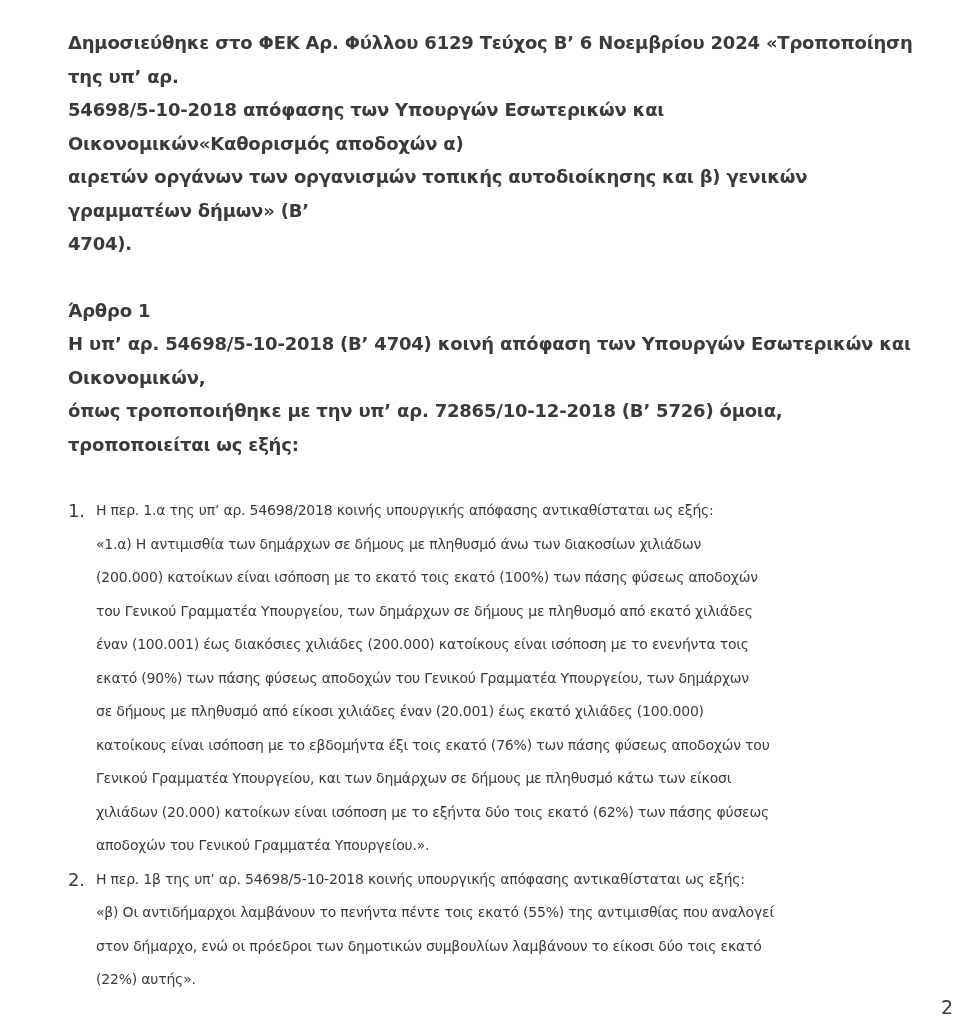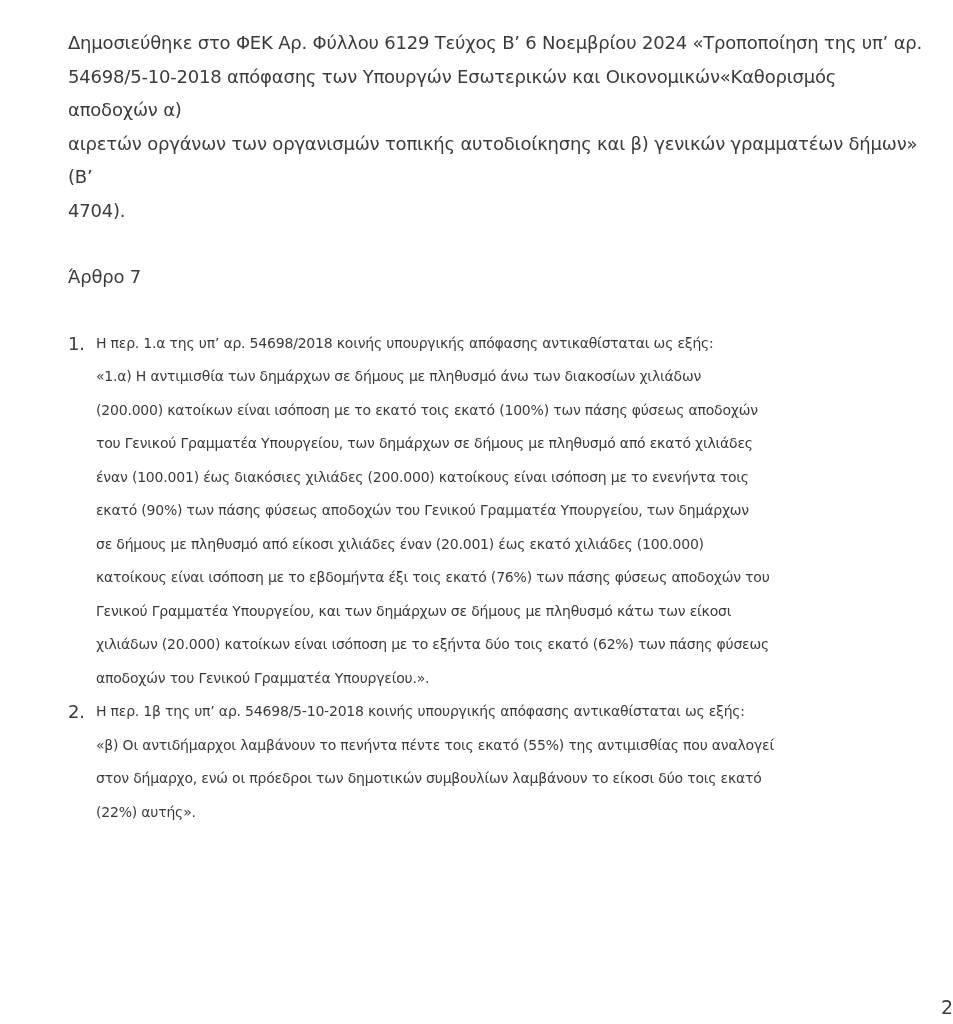--- a/index.html
+++ b/index.html
@@ -16,20 +16,21 @@
     height: 1024px;
     background: #ffffff;
     color: #3b3b3b;
     padding: 26px 26px 0 68px;
   }
   .block {
     white-space: pre-wrap;
     font-size: 18px;
     line-height: 33.5px;
     letter-spacing: -0.2px;
+    font-weight: bold;
   }
   .gap { height: 33px; }
   .list { }
   .list-item { display: flex; align-items: flex-start; }
   .list-marker {
     flex: none;
     width: 28px;
     font-size: 18px;
     line-height: 33.5px;
     letter-spacing: -0.2px;
@@ -55,22 +56,24 @@
 
 <div class="page">
 
   <div class="block">Δημοσιεύθηκε στο ΦΕΚ Αρ. Φύλλου 6129 Τεύχος Β’ 6 Νοεμβρίου 2024 «Τροποποίηση της υπ’ αρ.
 54698/5-10-2018 απόφασης των Υπουργών Εσωτερικών και Οικονομικών«Καθορισμός αποδοχών α)
 αιρετών οργάνων των οργανισμών τοπικής αυτοδιοίκησης και β) γενικών γραμματέων δήμων» (Β’
 4704).</div>
 
   <div class="gap"></div>
 
-  <div class="block">Άρθρο 7</div>
+  <div class="block">Άρθρο 1</div>
 
+  <div class="block">Η υπ’ αρ. 54698/5-10-2018 (Β’ 4704) κοινή απόφαση των Υπουργών Εσωτερικών και Οικονομικών,
+όπως τροποποιήθηκε με την υπ’ αρ. 72865/10-12-2018 (Β’ 5726) όμοια, τροποποιείται ως εξής:</div>
 
   <div class="gap"></div>
 
   <div class="list">
 
     <div class="list-item">
       <div class="list-marker">1.</div>
       <div class="list-content">Η περ. 1.α της υπ’ αρ. 54698/2018 κοινής υπουργικής απόφασης αντικαθίσταται ως εξής:
 «1.α) Η αντιμισθία των δημάρχων σε δήμους με πληθυσμό άνω των διακοσίων χιλιάδων
 (200.000) κατοίκων είναι ισόποση με το εκατό τοις εκατό (100%) των πάσης φύσεως αποδοχών

